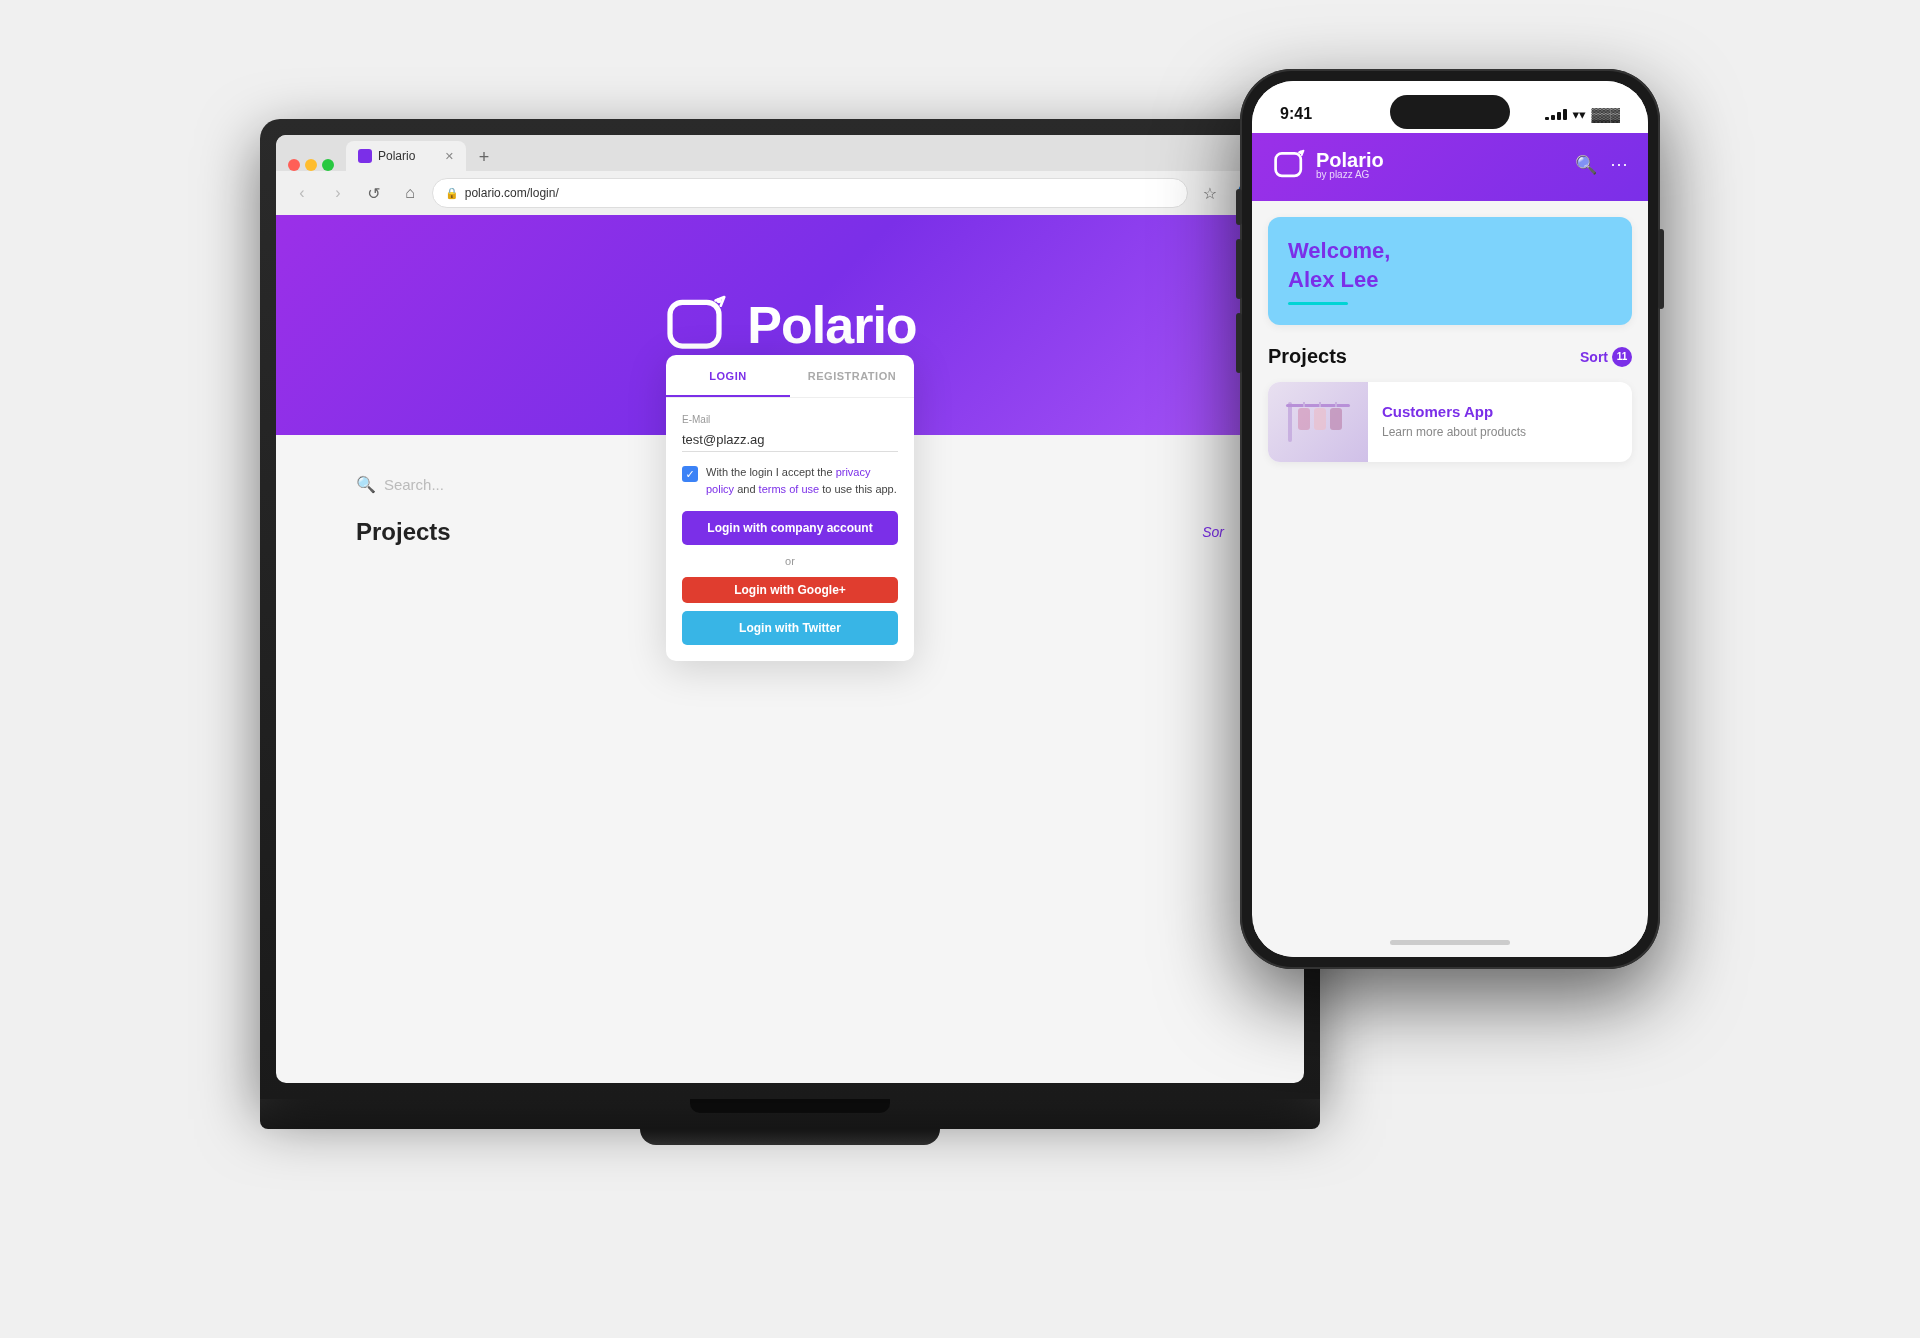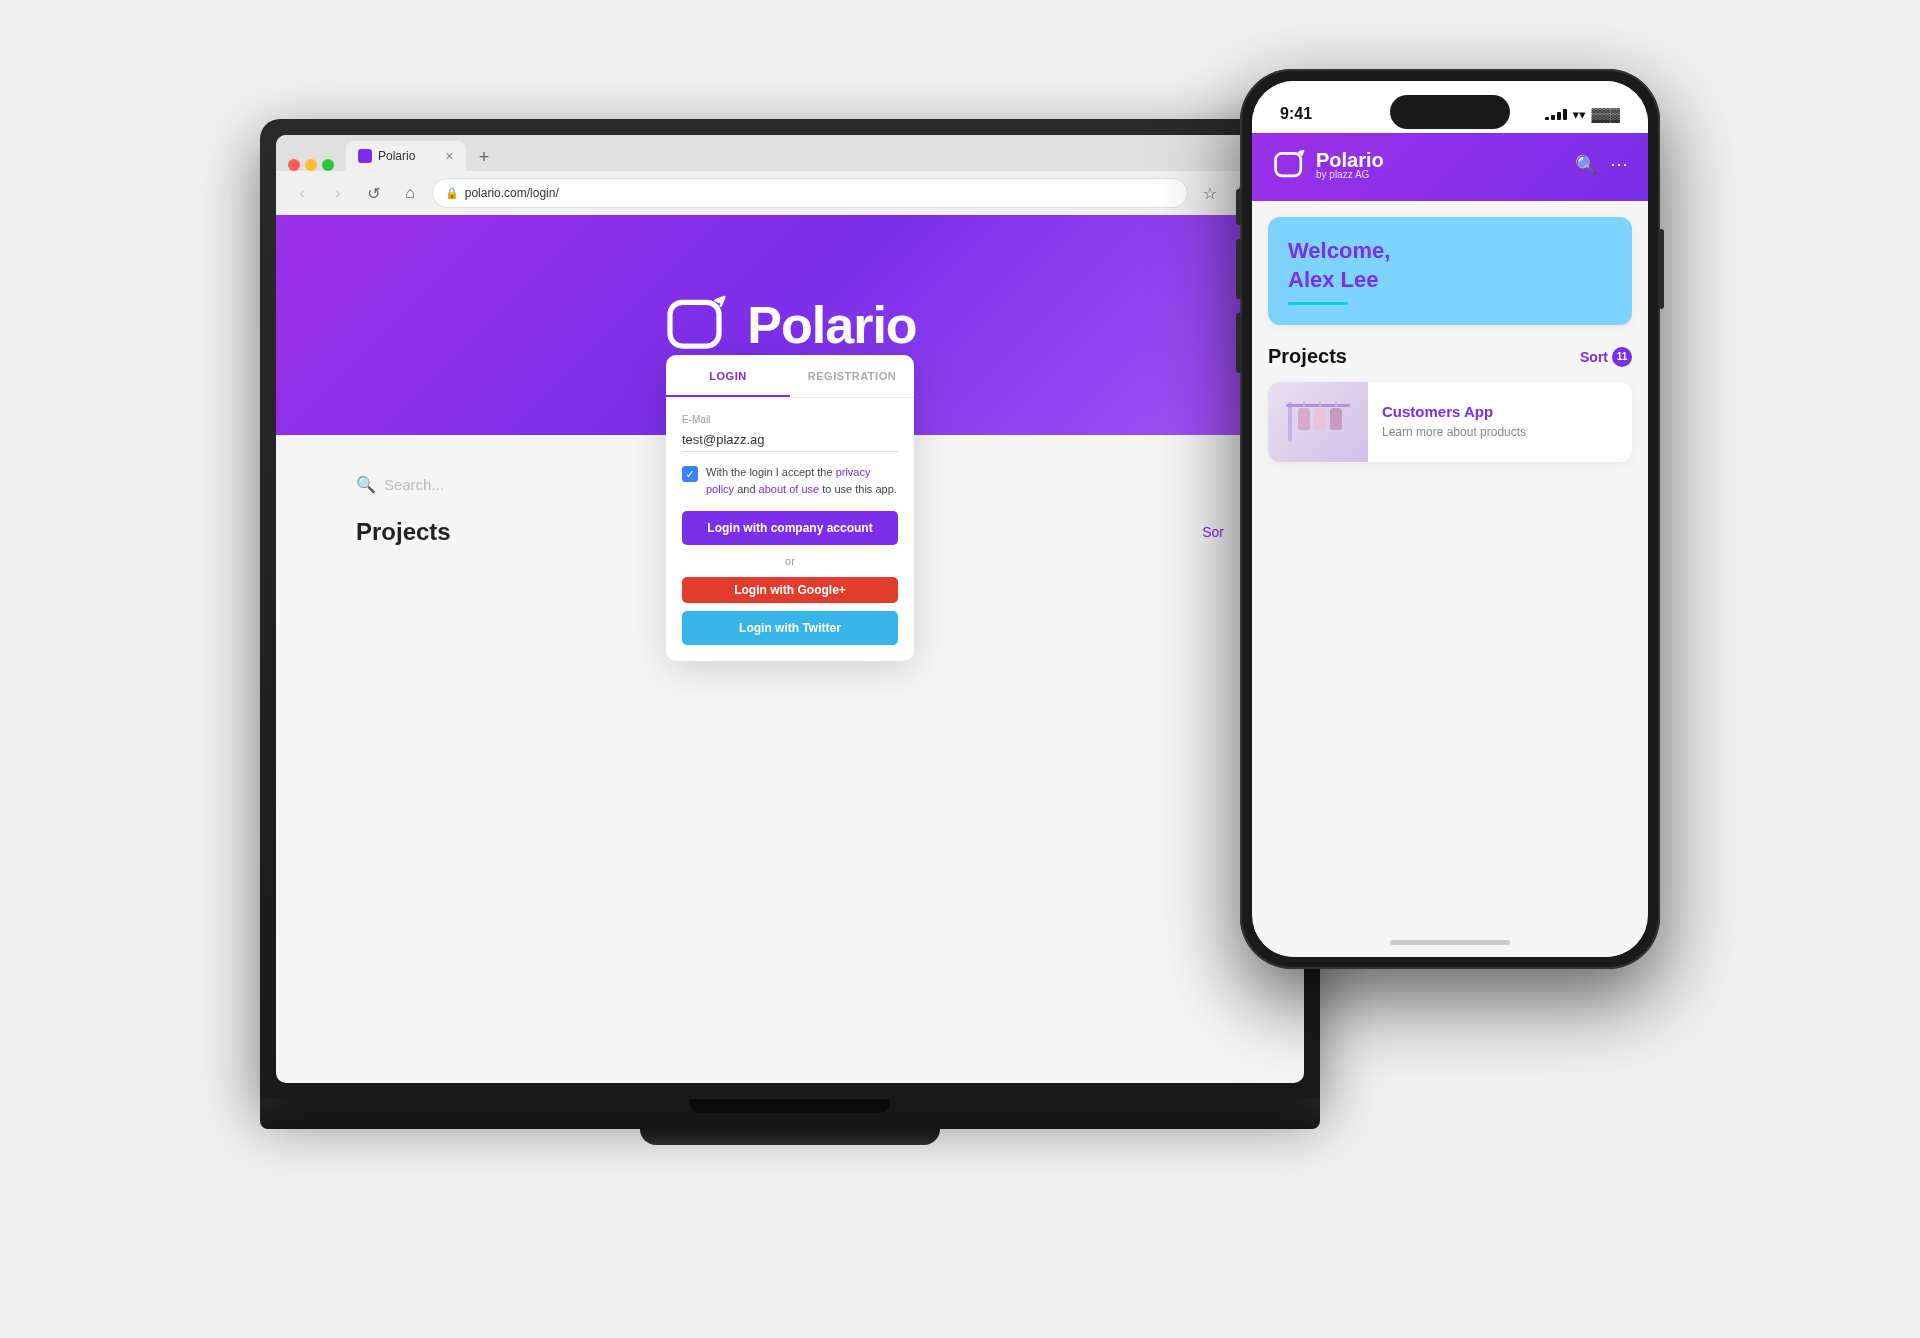--- a/index.html
+++ b/index.html
@@ -407,20 +407,21 @@
 
     .projects-title-web {
       font-size: 24px;
       font-weight: 700;
       color: #222;
     }
 
     .projects-sort-web {
       font-size: 14px;
       color: #7b2fe8;
+      font-style: italic;
     }
 
     
     .laptop-base {
       width: 1060px;
       height: 30px;
       background: linear-gradient(180deg, #2a2a2a, #1a1a1a);
       border-radius: 0 0 8px 8px;
       display: flex;
       justify-content: center;
@@ -805,21 +806,21 @@
                       <div class="login-tab">REGISTRATION</div>
                     </div>
                     <div class="login-body">
                       <div class="form-group">
                         <div class="form-label">E-Mail</div>
                         <input class="form-input" type="email" value="test@plazz.ag" readonly="" style="">
                       </div>
                       <div class="privacy-row">
                         <div class="privacy-checkbox"></div>
                         <div class="privacy-text">
-                          <span>With the login I accept the </span><a class="privacy-link" href="#">privacy policy</a><span> and </span><a class="privacy-link" href="#">about of use</a><span> to use this app.</span>
+                          <span>With the login I accept the </span><a class="privacy-link" href="#">privacy policy</a><span> and </span><a class="privacy-link" href="#">terms of use</a><span> to use this app.</span>
                         </div>
                       </div>
                       <button class="btn-company">Login with company account</button>
                       <div class="or-divider">or</div>
                       <button class="btn-google">Login with Google+</button>
                       <button class="btn-twitter">Login with Twitter</button>
                     </div>
                   </div>
                 </div>
               </div>

